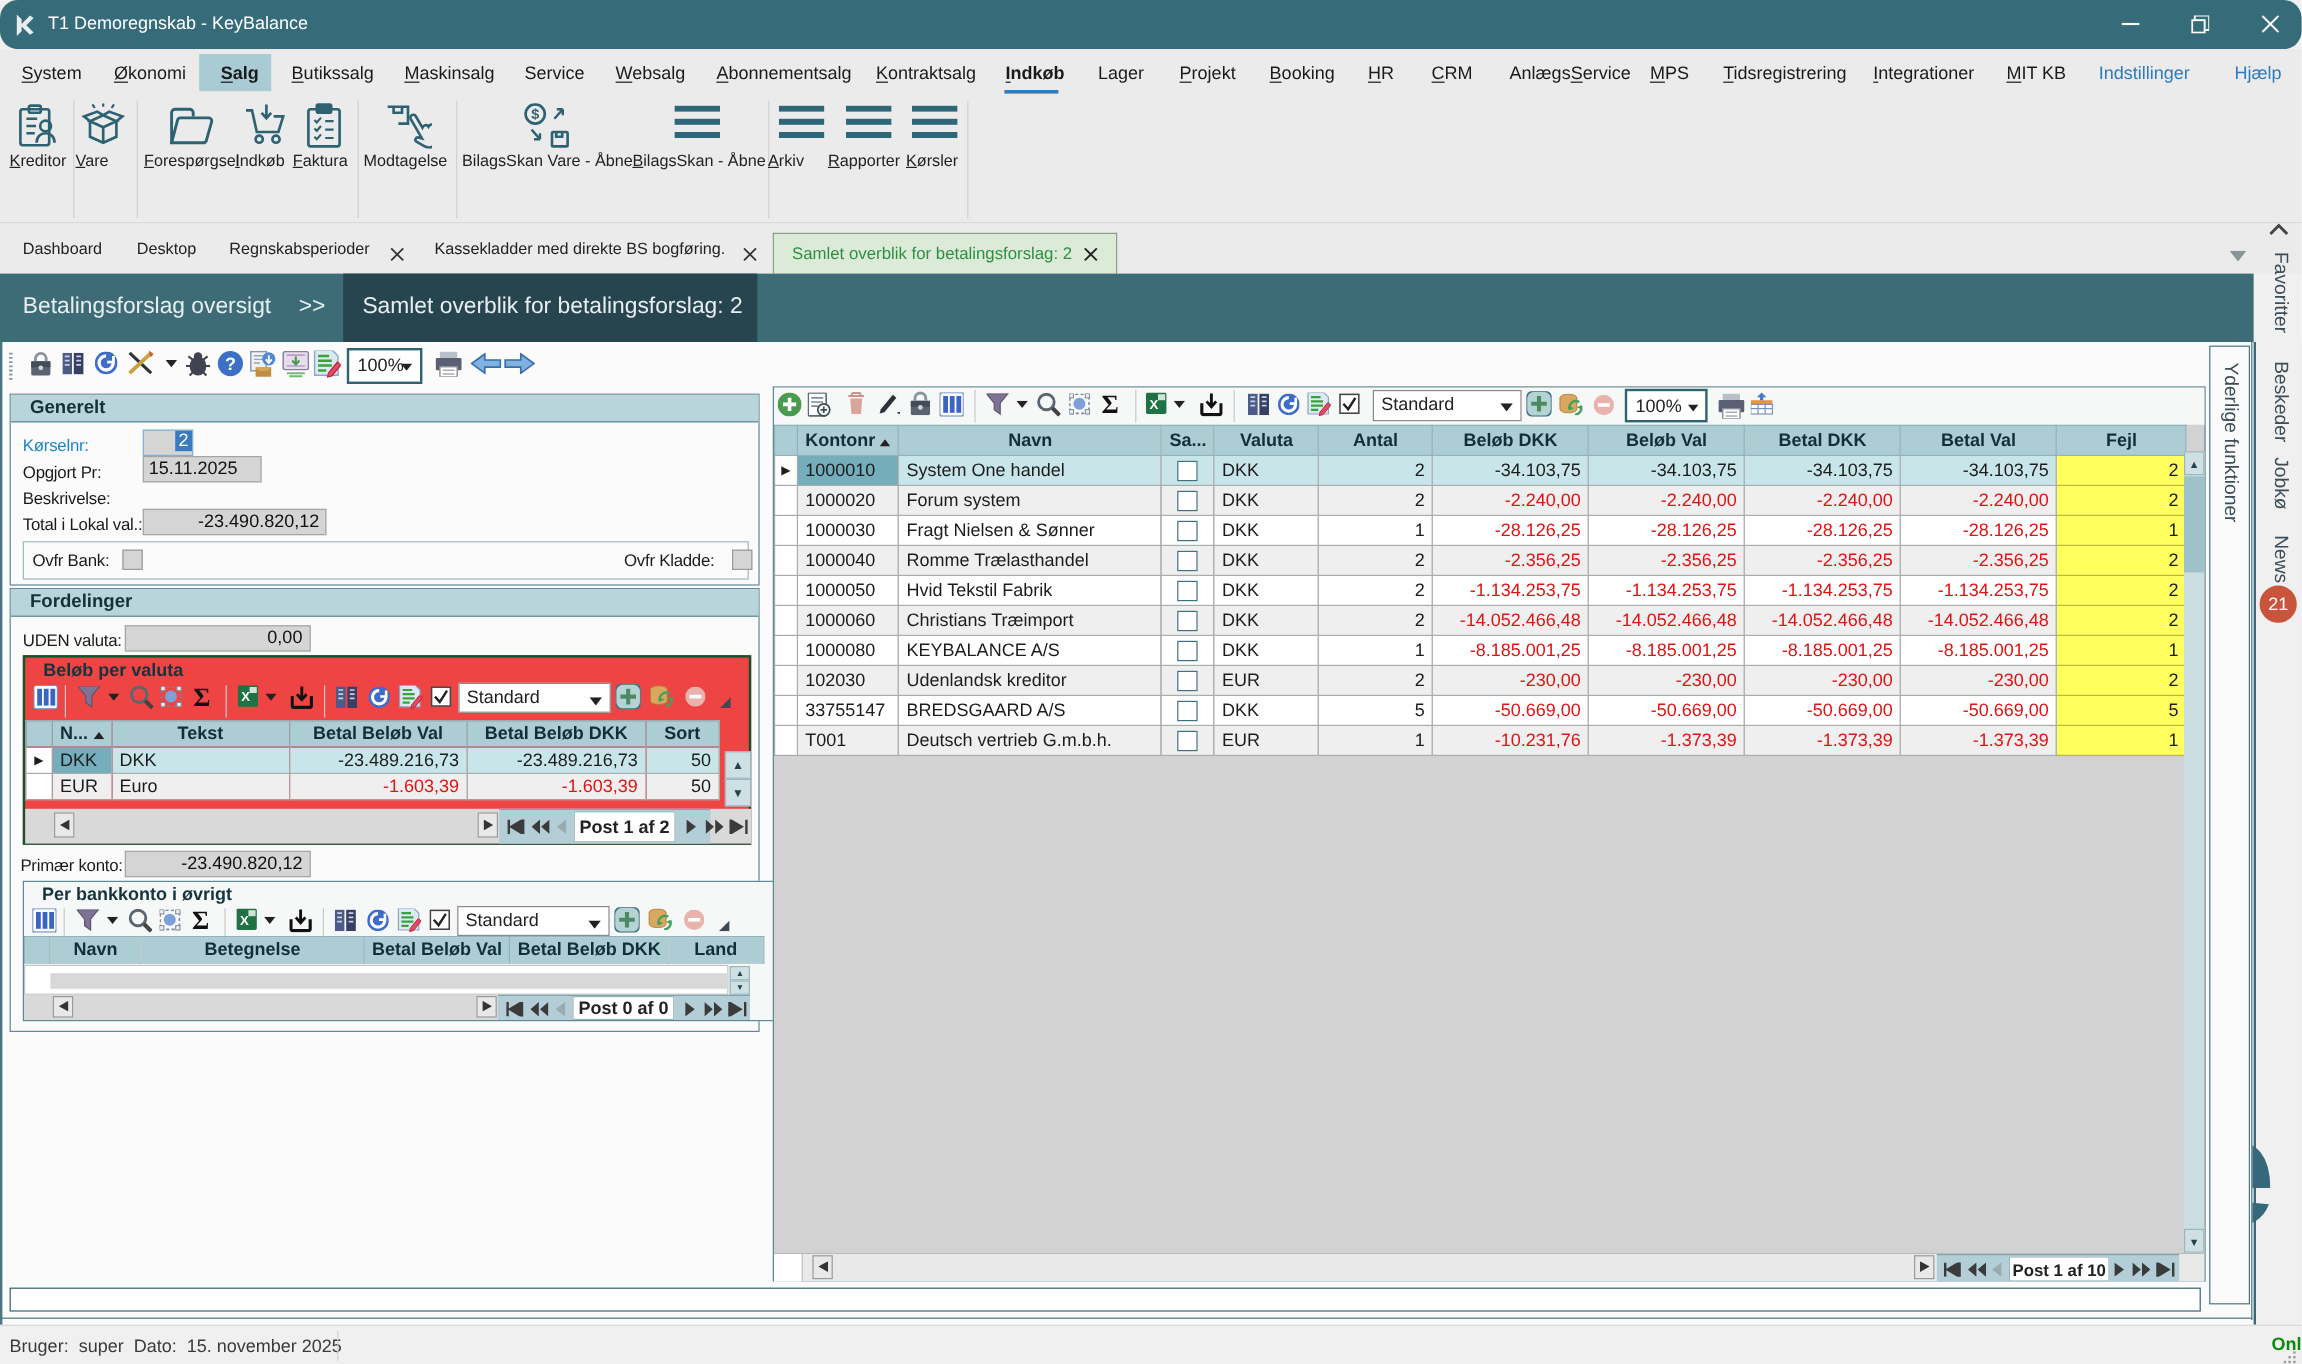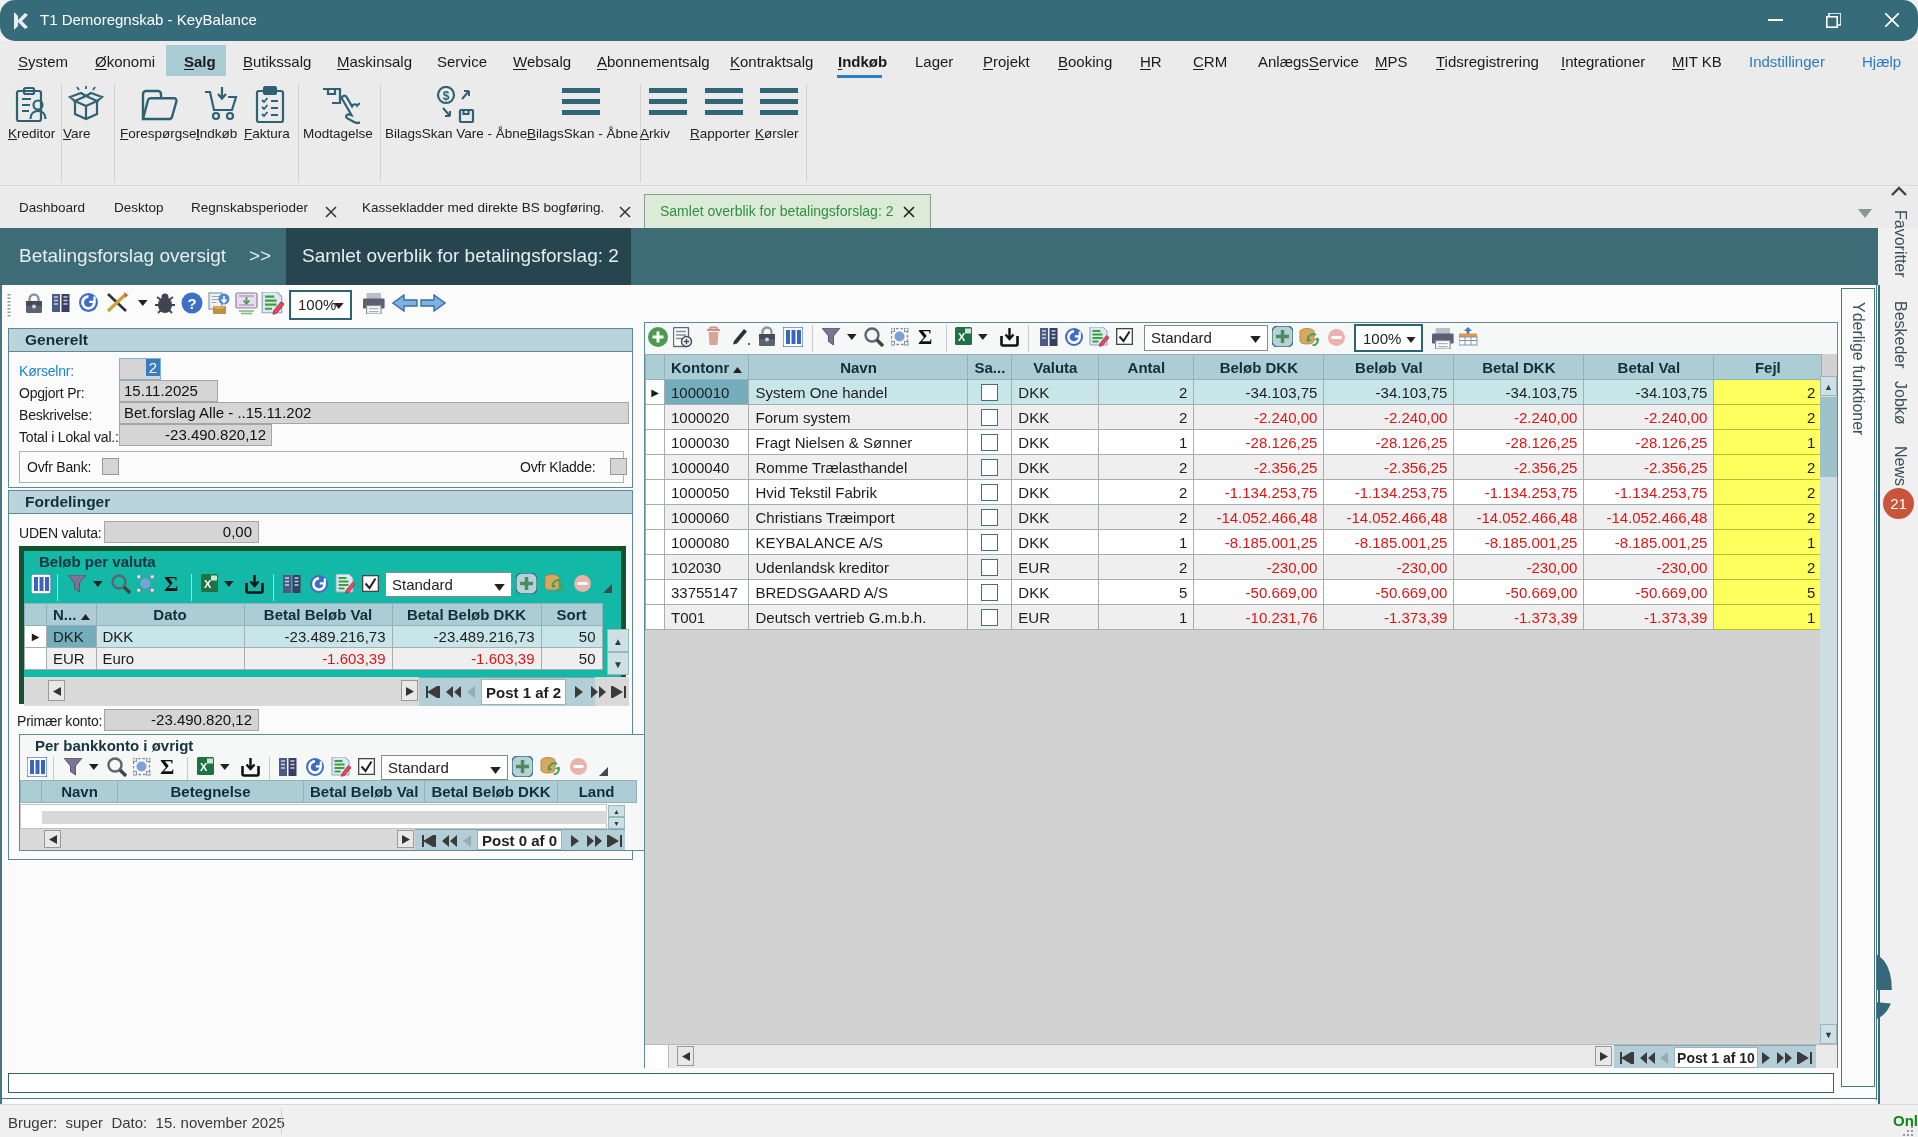--- a/index.html
+++ b/index.html
@@ -439,37 +439,36 @@
           <use href="#i-varrow" transform="scale(1.2)"></use>
         </svg></div>
 
     <div class="gbox" style="left:8px;top:43px;width:625px;height:160px">
       <div class="ghead">Generelt</div>
       <div class="flabel" style="left:10px;top:34px;color:#1d86c8">Kørselnr:</div>
       <div class="finput" style="left:110px;top:29px;width:42px;height:22px;text-align:right;border-color:#7fb2d8"><span style="background:#3a7bbf;color:#fff;padding:0 3px">2</span></div>
       <div class="flabel" style="left:10px;top:56px">Opgjort Pr:</div>
       <div class="finput" style="left:110px;top:51px;width:99px;height:22px;padding-left:4px;line-height:20px">15.11.2025</div>
       <div class="flabel" style="left:10px;top:78px">Beskrivelse:</div>
-      <div class="finput" style="left:110px;top:73px;width:510px;height:22px;padding-left:4px;line-height:20px">Bet.forslag Alle - ..15.11.202</div>
       <div class="flabel" style="left:10px;top:100px">Total i Lokal val.:</div>
       <div class="finput" style="left:110px;top:95px;width:153px;height:22px;padding-right:5px;line-height:20px;text-align:right">-23.490.820,12</div>
       <div class="abs" style="left:10px;top:122px;width:605px;height:32px;border:1px solid #9fb8bf">
         <div class="flabel" style="left:7px;top:7px">Ovfr Bank:</div>
         <div class="abs" style="left:82px;top:6px;width:17px;height:17px;background:#d5d5d5;border:1px solid #9a9a9a"></div>
         <div class="flabel" style="left:500px;top:7px">Ovfr Kladde:</div>
         <div class="abs" style="left:590px;top:6px;width:17px;height:17px;background:#d5d5d5;border:1px solid #9a9a9a"></div>
       </div>
     </div>
 
     <div class="gbox" style="left:8px;top:205px;width:625px;height:370px">
       <div class="ghead">Fordelinger</div>
       <div class="flabel" style="left:10px;top:34px">UDEN valuta:</div>
       <div class="finput" style="left:95px;top:30px;width:155px;height:22px;padding-right:6px;line-height:20px;text-align:right">0,00</div>
 
-      <div class="abs" style="left:10px;top:55px;width:607px;height:158px;border:5px solid #14532d;background:#14b8a6">
+      <div class="abs" style="left:10px;top:55px;width:607px;height:158px;border:2px solid #14532d;background:#ef4444">
         <div style="height:21px;font-size:15px;font-weight:bold;color:#16343d;padding:2px 0 0 15px">Beløb per valuta</div>
         <div class="gtb" style="left:7px;top:21px;width:596px">
           <svg class="abs" style="left:0;top:2px" width="20" height="20">
               <use href="#i-colblue"></use>
             </svg>
           <div class="sep" style="left:26px"></div>
           <svg class="abs" style="left:37px;top:3px" width="19" height="18">
               <use href="#i-funnel"></use>
             </svg>
           <svg class="abs" style="left:62px;top:9px" width="10" height="6">
@@ -531,21 +530,21 @@
               <col style="width:148px">
               <col style="width:149px">
               <col style="width:61px">
             </colgroup>
           <tbody>
               <tr>
                 <th></th>
                 <th style="text-align:left">N... <svg width="9" height="6" viewBox="0 0 9 6">
                     <path d="M4.5 0 L9 6 H0 Z" fill="#222"></path>
                   </svg></th>
-                <th>Dato</th>
+                <th>Tekst</th>
                 <th>Betal Beløb Val</th>
                 <th>Betal Beløb DKK</th>
                 <th>Sort</th>
               </tr>
           <tr class="rowsel">
                 <td style="background:#fff;text-align:center;padding:0;font-size:10px">▶</td>
                 <td class="keycell">DKK</td>
                 <td>DKK</td>
                 <td class="cellr">-23.489.216,73</td>
                 <td class="cellr">-23.489.216,73</td>

